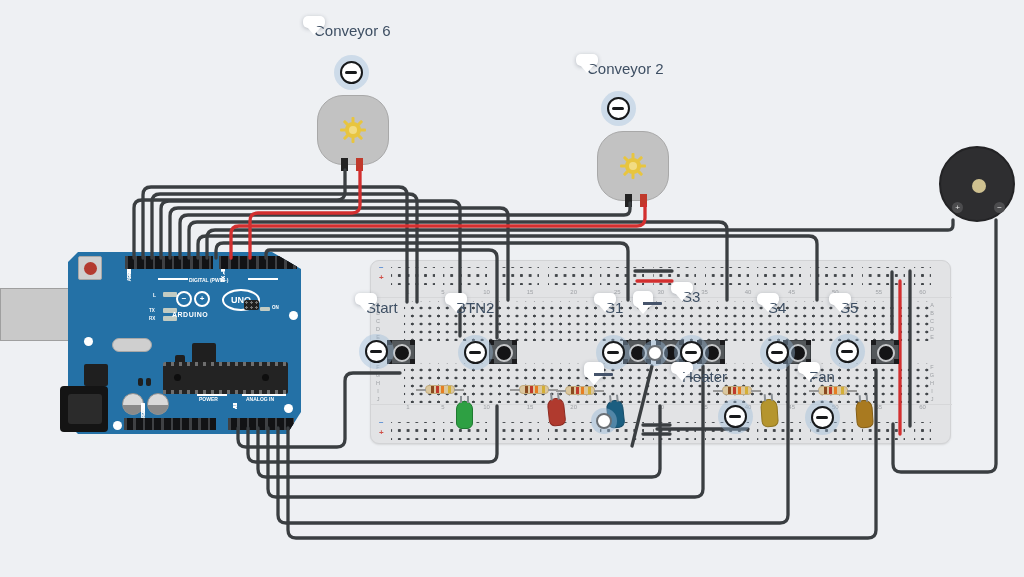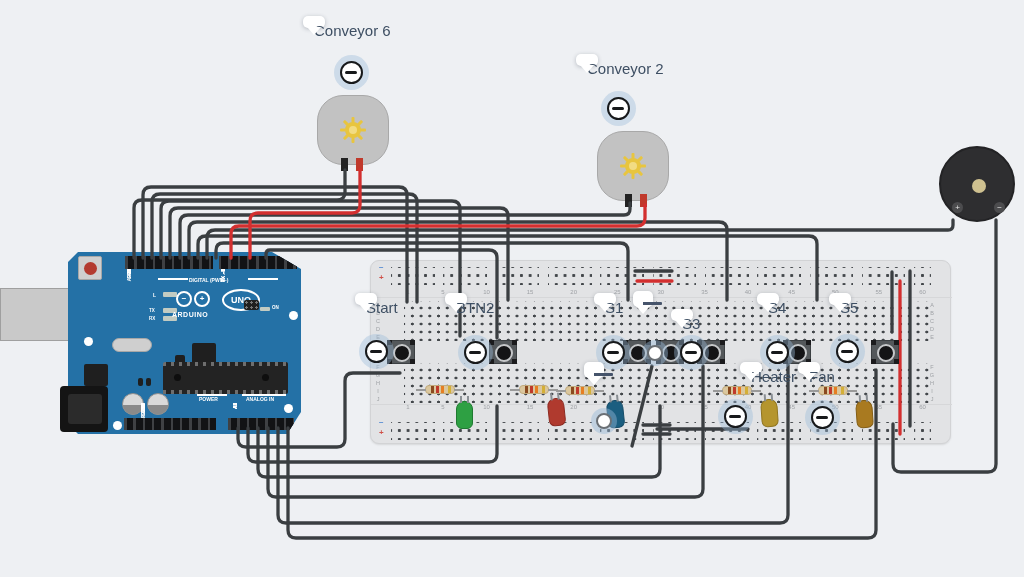--- a/index.html
+++ b/index.html
@@ -484,30 +484,30 @@
     </div>
   <div class="bubble" style="left:355px;top:293px">
       <span>Start</span>
     </div>
   <div class="bubble" style="left:445px;top:293px">
       <span>BTN2</span>
     </div>
   <div class="bubble" style="left:594px;top:293px">
       <span>S1</span>
     </div>
-  <div class="bubble" style="left:671px;top:309px">
+  <div class="bubble" style="left:671px;top:282px">
       <span>S3</span>
     </div>
   <div class="bubble" style="left:757px;top:293px">
       <span>S4</span>
     </div>
   <div class="bubble" style="left:829px;top:293px">
       <span>S5</span>
     </div>
-  <div class="bubble" style="left:740px;top:362px">
+  <div class="bubble" style="left:671px;top:362px">
       <span>Heater</span>
     </div>
   <div class="bubble" style="left:798px;top:362px">
       <span>Fan</span>
     </div>
   <div class="bubble" style="left:633px;top:291px;padding:8px 10px">
     <span class="notelines">
         <i style="width:17px"></i>
         <i style="width:19px"></i>
         <i style="width:13px"></i>

